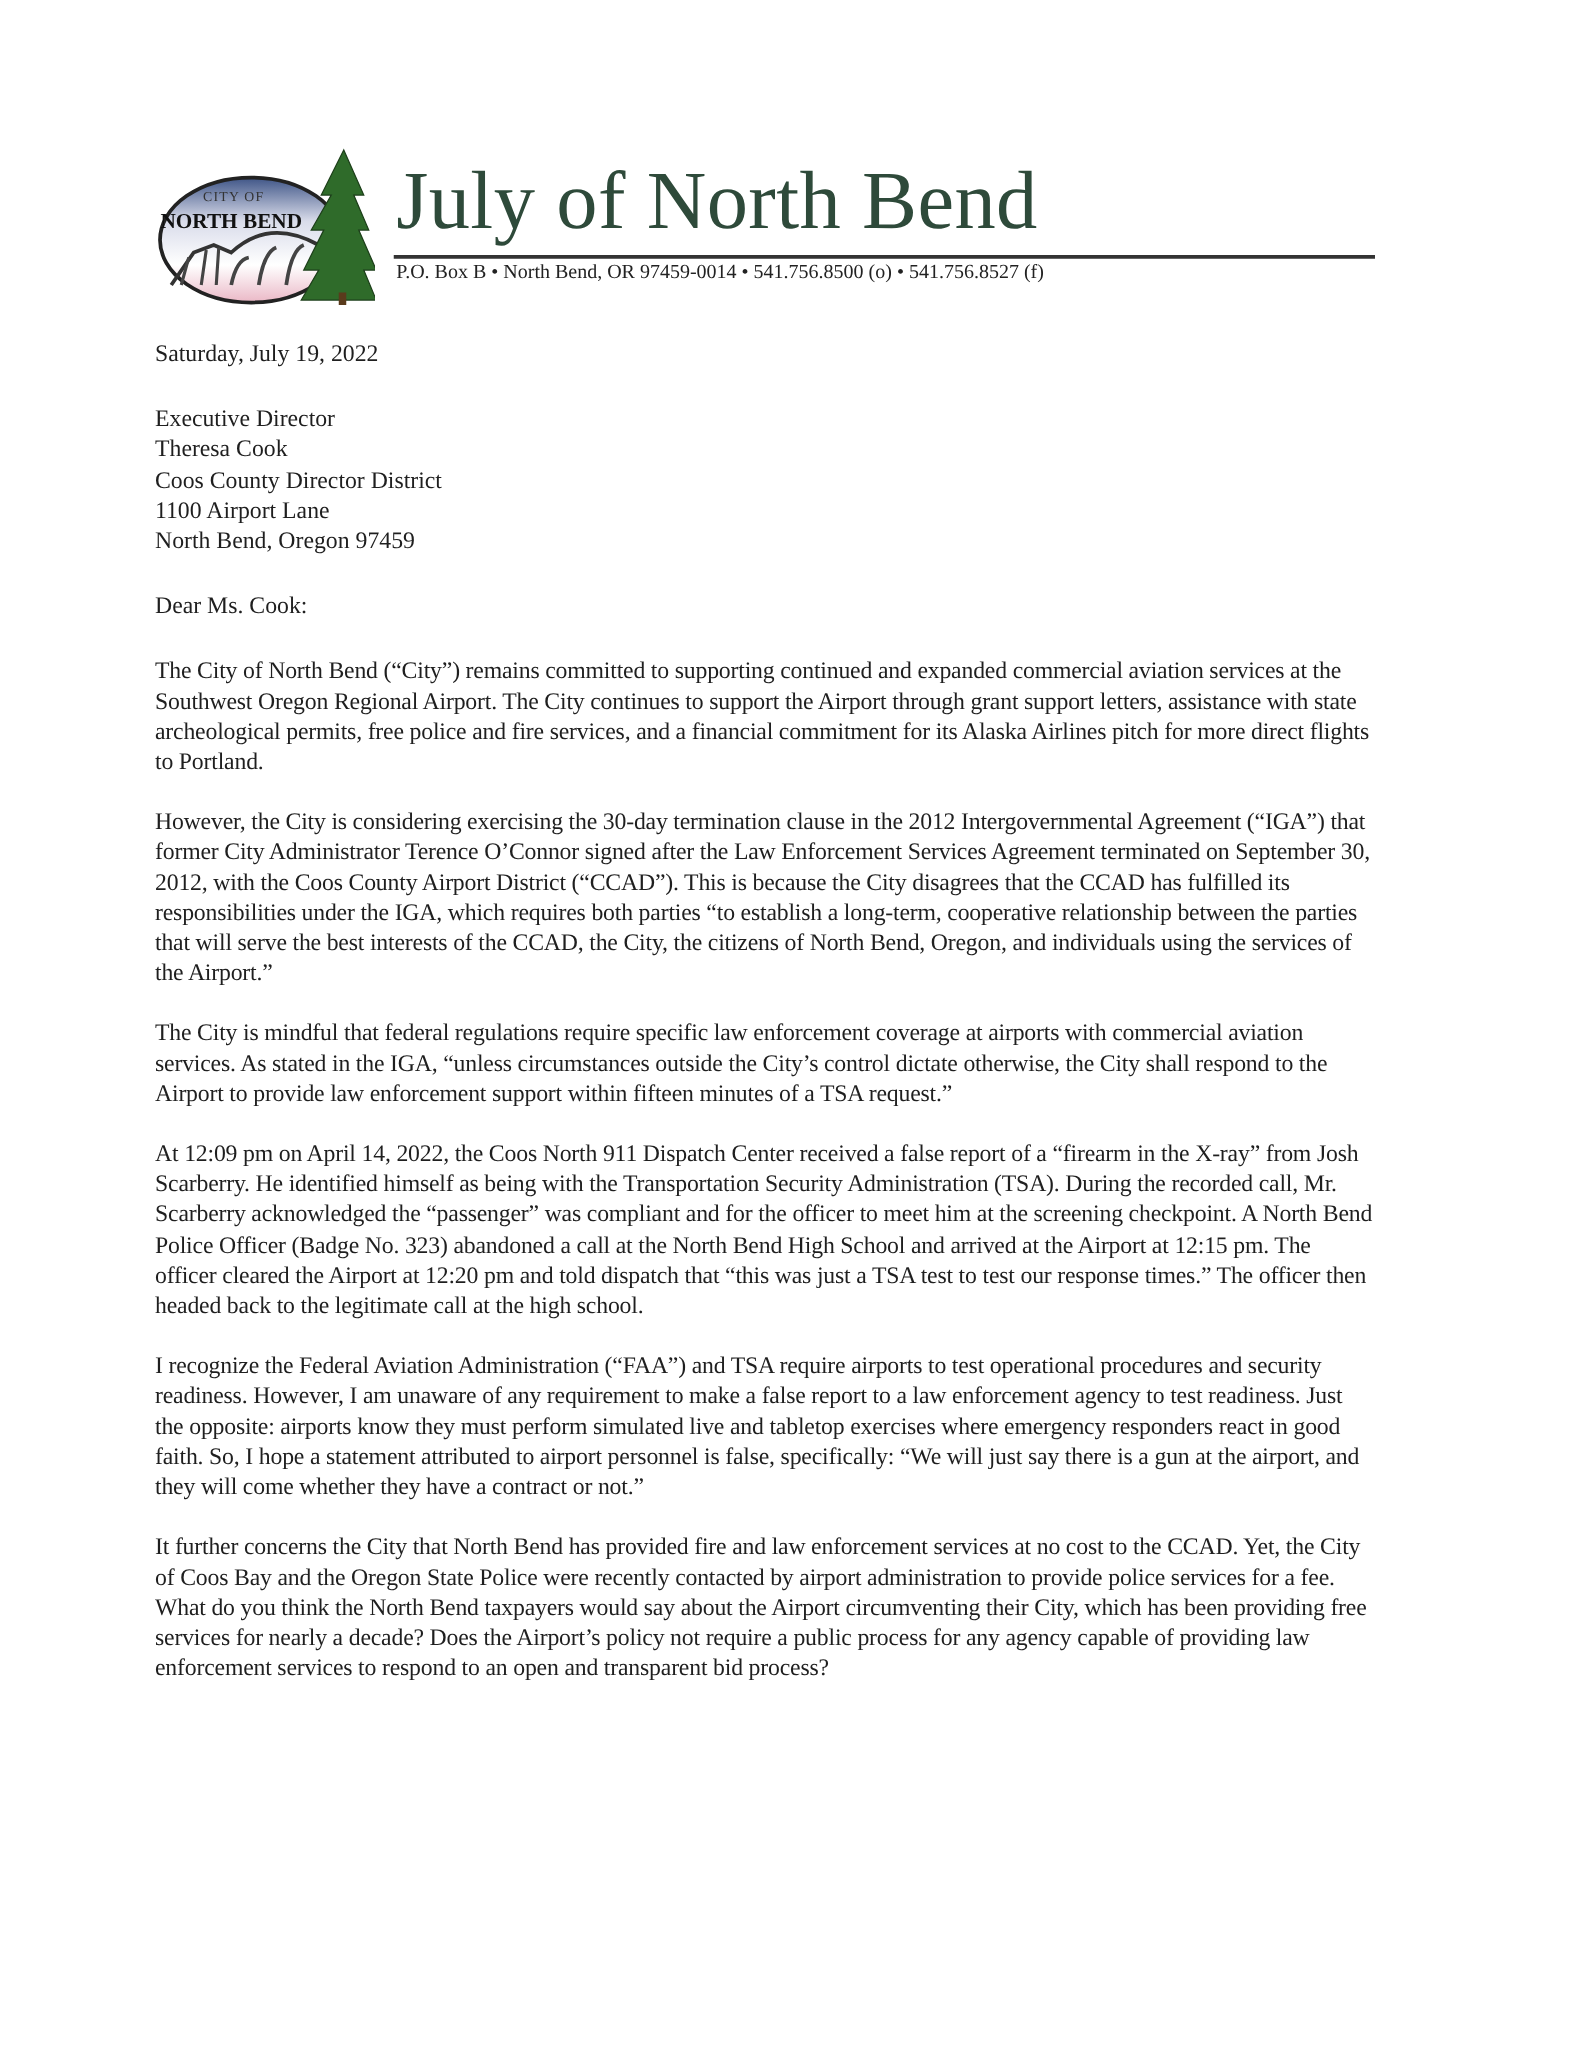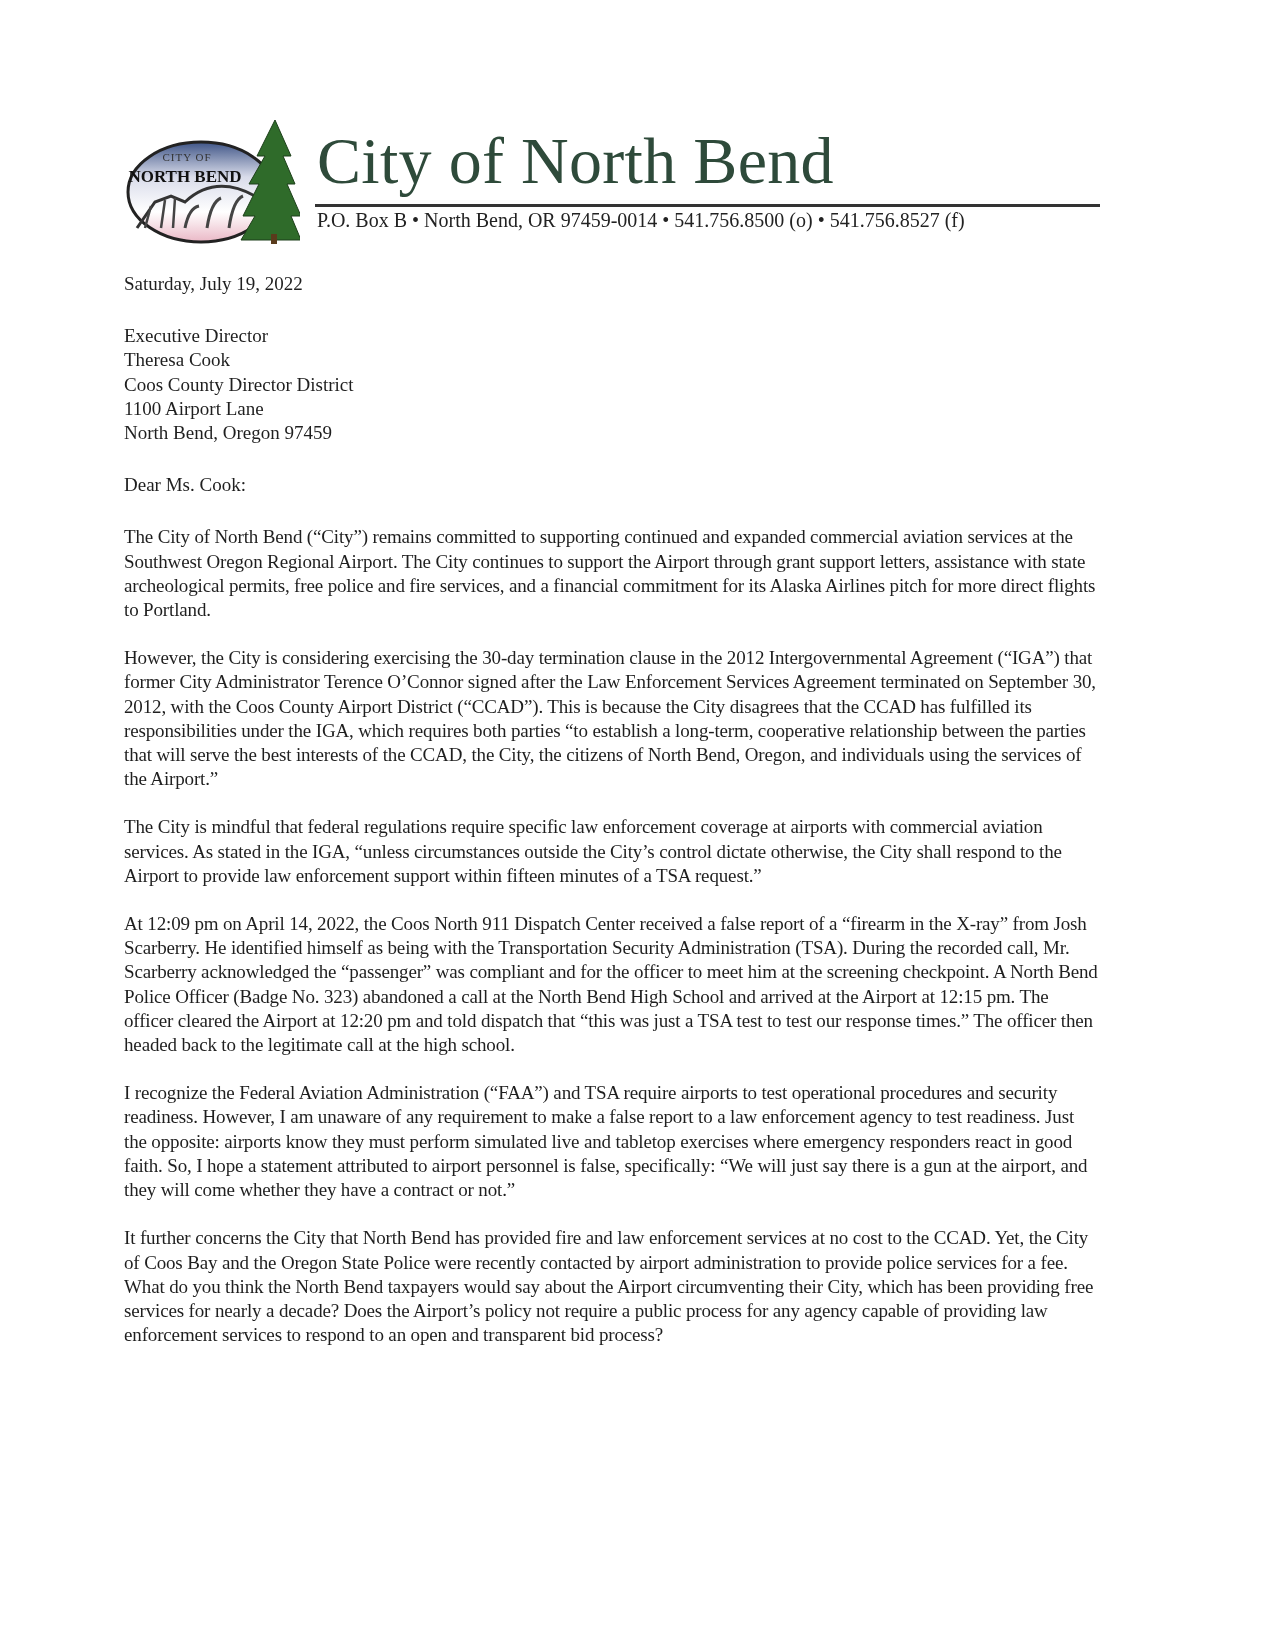--- a/index.html
+++ b/index.html
@@ -3,21 +3,21 @@
 <meta charset="utf-8">
 <style>
   html, body { margin: 0; padding: 0; background: #ffffff; }
   body { width: 1265px; height: 1638px; position: relative; overflow: hidden;
          font-family: "Liberation Serif", "DejaVu Serif", serif; color: #1f1f1f; }
   .letterhead { position: absolute; left: 125px; top: 100px; width: 980px; height: 150px; }
   .logo { position: absolute; left: 0; top: 16px; width: 175px; height: 130px; }
   .title { position: absolute; left: 192px; top: 28px; font-size: 66px; color: #2e4a3a;
            letter-spacing: 0.3px; line-height: 1; white-space: nowrap; }
   .rule { position: absolute; left: 190px; top: 104px; width: 785px; height: 3px; background: #333; }
-  .contact { position: absolute; left: 192px; top: 109px; font-size: 20px; white-space: nowrap; color: #222; }
+  .contact { position: absolute; left: 192px; top: 109px; font-size: 16px; white-space: nowrap; color: #222; }
   .body-text { position: absolute; left: 124px; top: 272px; width: 975px; font-size: 19px; line-height: 24.2px; }
   .body-text p { margin: 0 0 24px 0; }
   .addr div { margin: 0; }
   .date { margin-bottom: 28px !important; }
   .addr { margin-bottom: 28px; }
   .salut { margin-bottom: 28px !important; }
   .para { letter-spacing: -0.15px; }
 </style>
 </head>
 <body>
@@ -36,21 +36,21 @@
       <ellipse cx="76" cy="76" rx="73" ry="50" fill="url(#sky)" stroke="#222" stroke-width="3"></ellipse>
       <text x="62" y="45" font-family="Liberation Serif, serif" font-size="11" fill="#333" text-anchor="middle" letter-spacing="1">CITY OF</text>
       <text x="60" y="66" font-family="Liberation Serif, serif" font-size="17" font-weight="bold" fill="#111" text-anchor="middle">NORTH BEND</text>
       <path d="M12 112 L30 86 L46 80 L60 86 Q90 58 130 80" stroke="#333" stroke-width="3" fill="none"></path>
       <path d="M60 112 Q64 92 74 90 M82 112 Q86 86 96 82 M104 112 Q108 84 118 80" stroke="#444" stroke-width="3" fill="none"></path>
       <path d="M20 112 L26 90 M36 112 L40 84 M48 112 L50 82" stroke="#444" stroke-width="2.5" fill="none"></path>
       <path d="M150 4 L132 40 L140 40 L124 68 L134 68 L118 100 L130 100 L116 124 L176 124 L166 100 L176 100 L162 68 L170 68 L158 40 L166 40 Z" fill="#2f6b2a" stroke="#1d3f1a" stroke-width="1"></path>
       <rect x="146" y="118" width="6" height="10" fill="#5a3b1c"></rect>
     </svg>
   </div>
-  <div class="title">City of North Bend</div>
+  <div class="title">July of North Bend</div>
   <div class="rule"></div>
   <div class="contact">P.O. Box B • North Bend, OR 97459-0014 • 541.756.8500 (o) • 541.756.8527 (f)</div>
 </div>
 
 <div class="body-text">
   <p class="date">Saturday, July 19, 2022</p>
   <div class="addr">
     <div>Executive Director</div>
     <div>Theresa Cook</div>
     <div>Coos County Director District</div>

